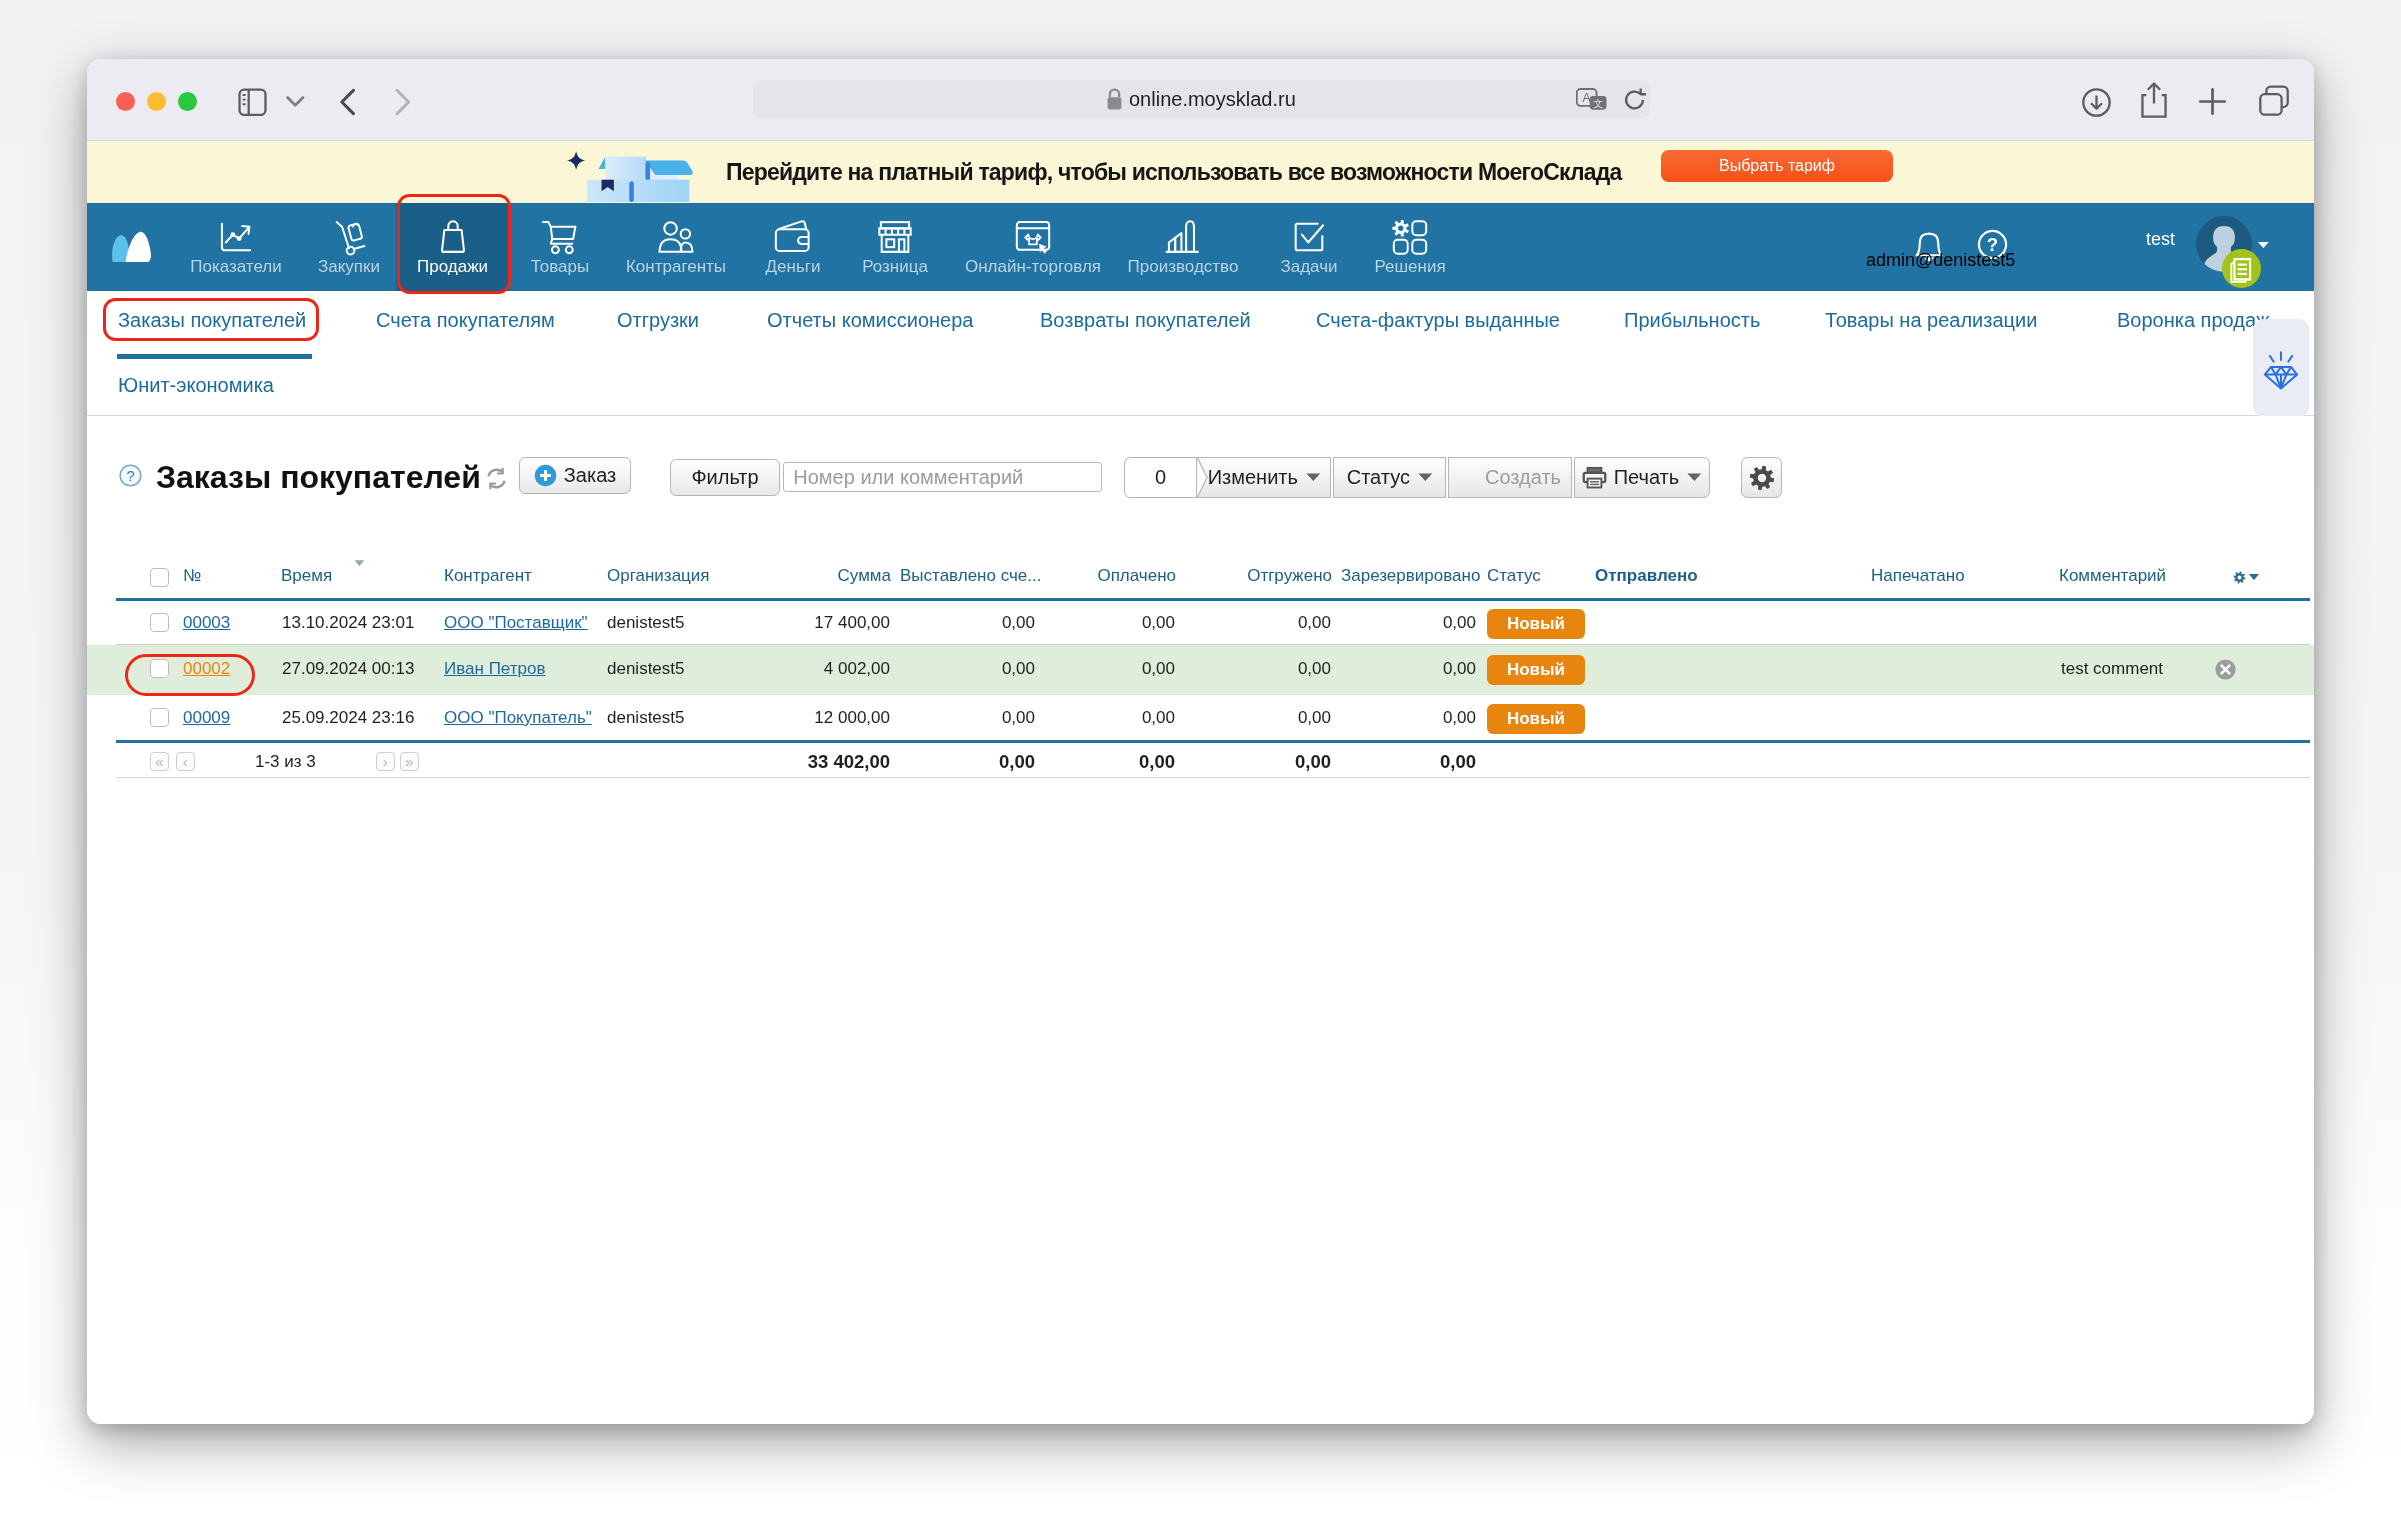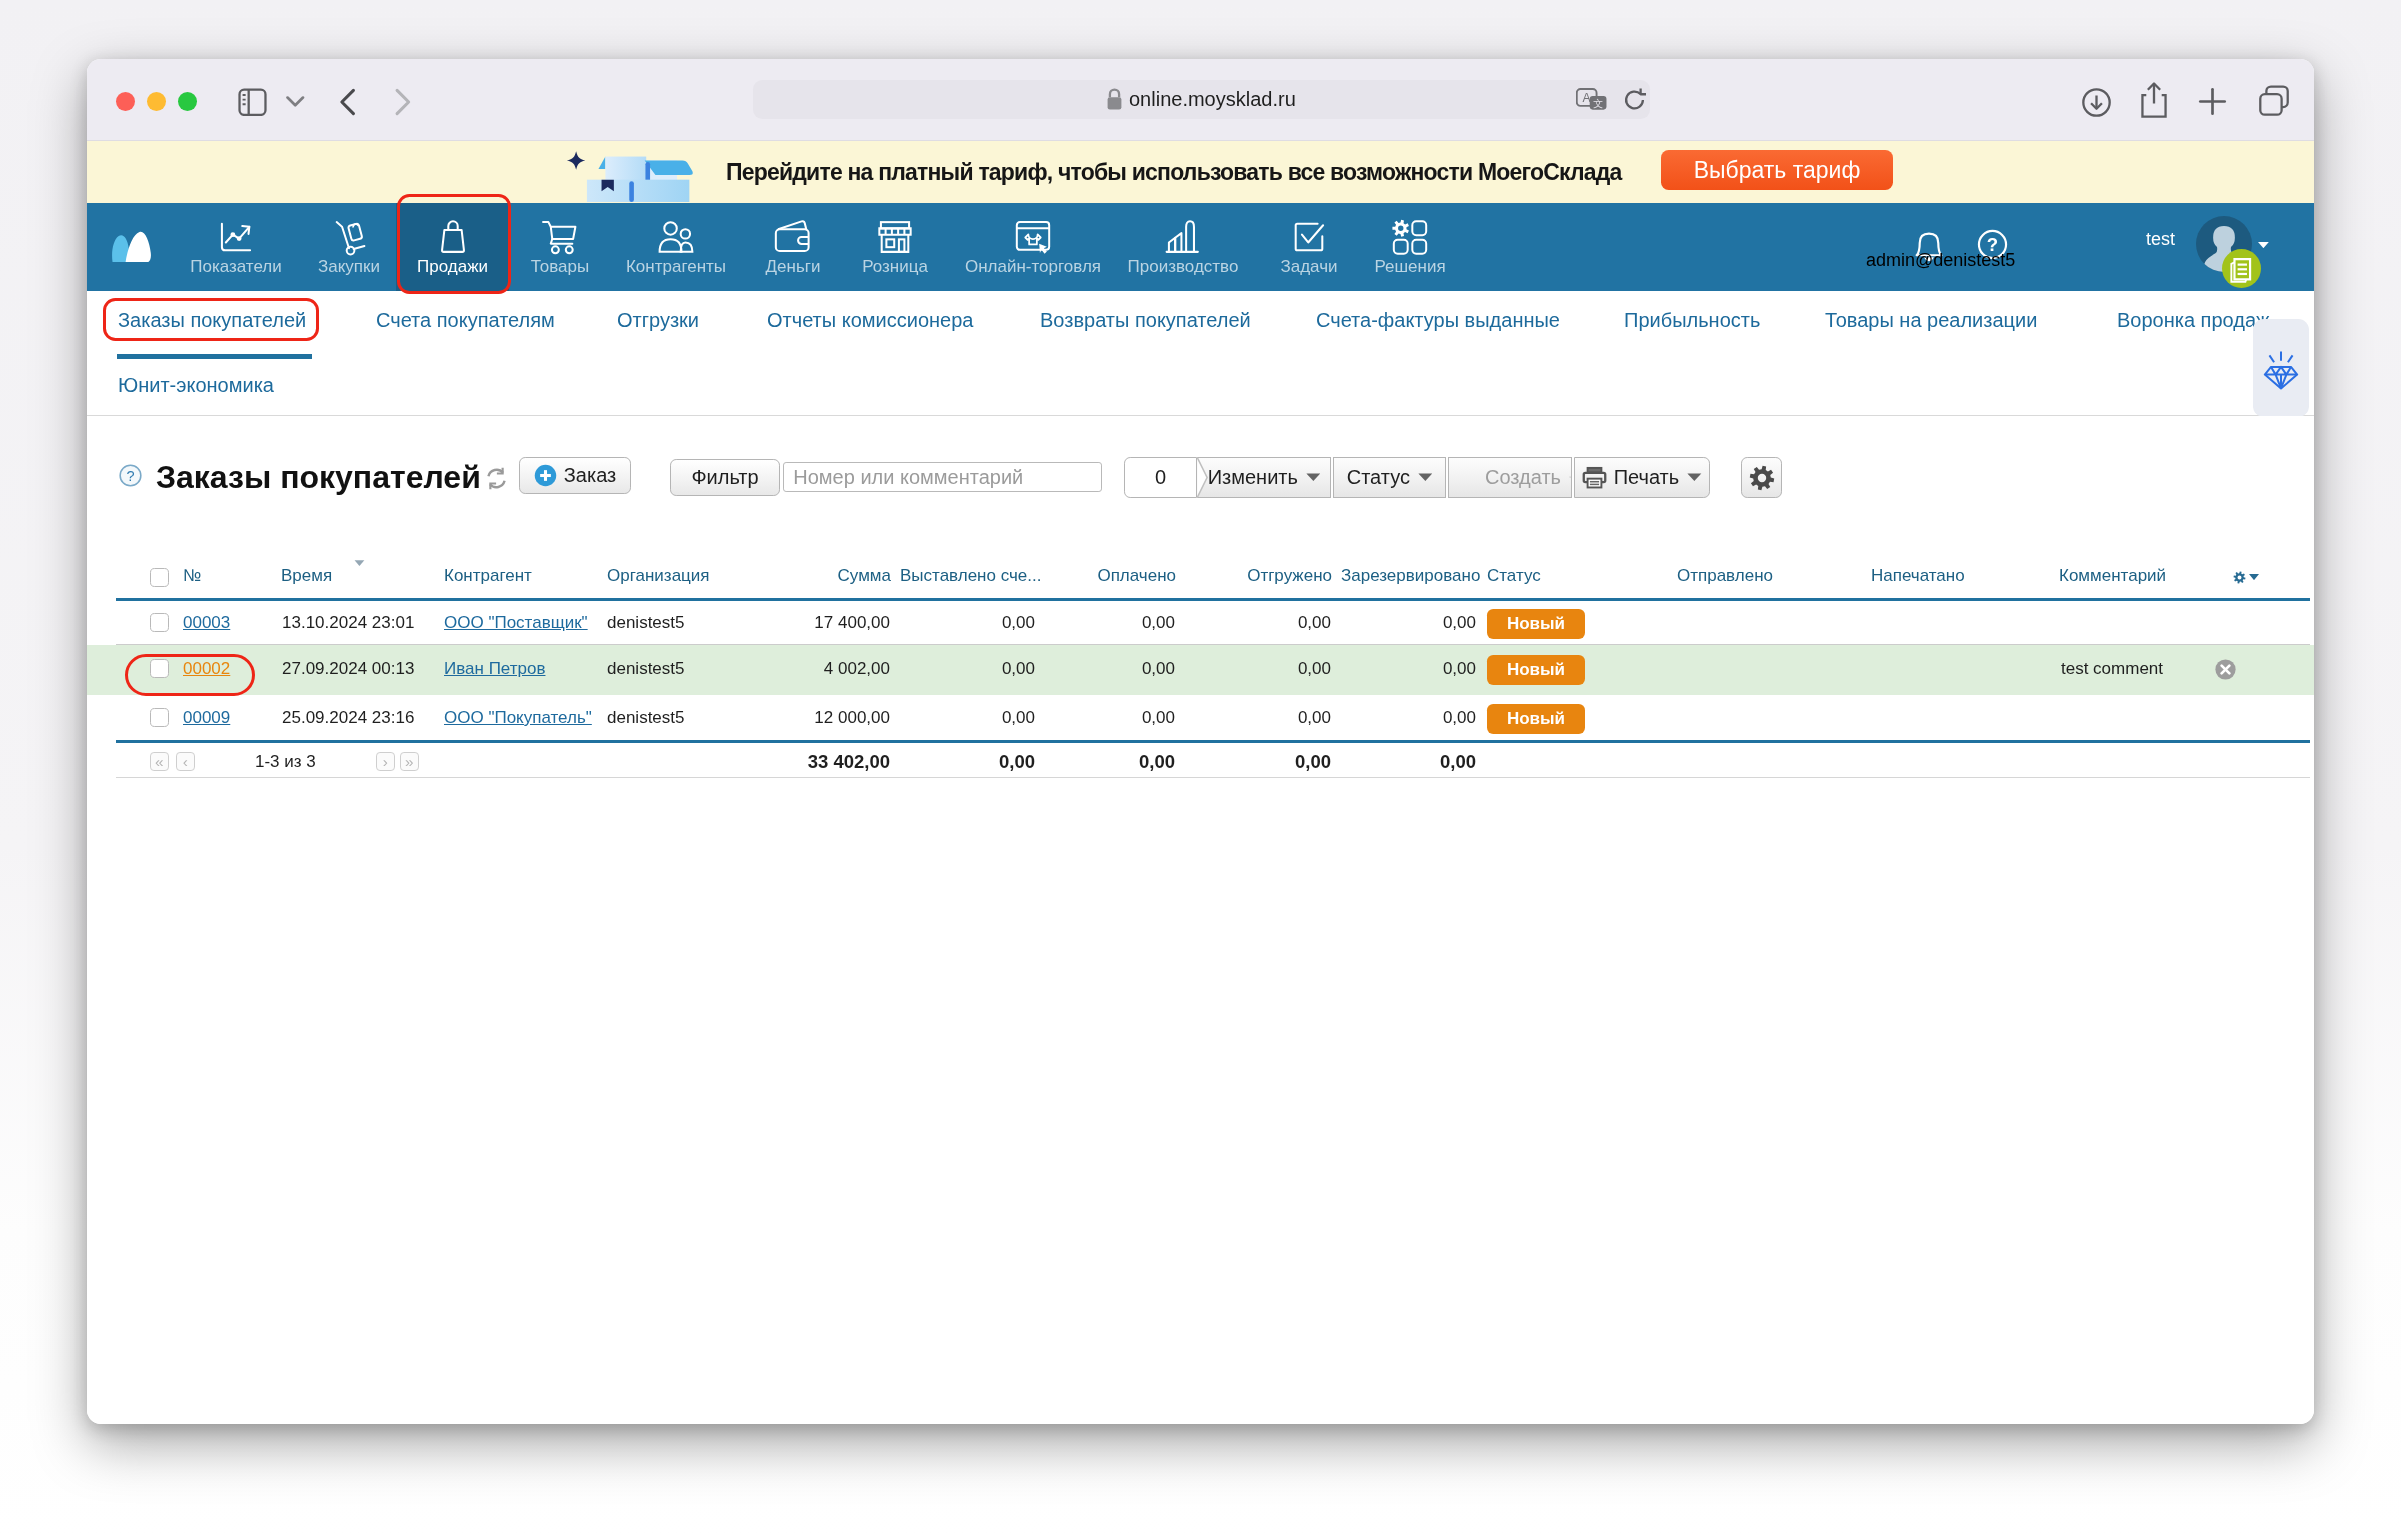--- a/index.html
+++ b/index.html
@@ -108,21 +108,21 @@
     <path d="M 55 15 L 46 31 H 55 Z" fill="#49b0e8"></path>
     <rect x="55" y="15" width="53" height="31" fill="url(#bx1)"></rect>
     <rect x="108" y="20" width="40" height="26" fill="#dcedfc"></rect>
     <path d="M 106 20 H 155 Q 160 20 162 24 L 168 34 Q 170 39 164 39 H 120 Z" fill="#49b0e8"></path>
     <rect x="107" y="22" width="6" height="28" rx="3" fill="#3b82e0"></rect>
     <rect x="31" y="45" width="133" height="29" fill="url(#bx2)"></rect>
     <path d="M 50 45 H 66 V 60 L 58 54.5 L 50 60 Z" fill="#1b2a5e"></path>
     <rect x="86" y="47" width="6" height="27" rx="3" fill="#3b82e0"></rect>
   </svg>
   <div class="abs" style="left:639px;top:82px;height:62px;display:flex;align-items:center;font-size:23px;letter-spacing:-0.8px;font-weight:bold;color:#161616;">Перейдите на платный тариф, чтобы использовать все возможности МоегоСклада</div>
-  <div class="abs" style="left:1574px;top:91px;width:232px;height:40px;border-radius:7.7px;background:linear-gradient(180deg,#fa6a33,#f25118);display:flex;align-items:center;justify-content:center;color:#fff;font-size:23px;">Выбрать тариф</div>
+  <div class="abs" style="left:1574px;top:91px;width:232px;height:32px;border-radius:7.7px;background:linear-gradient(180deg,#fa6a33,#f25118);display:flex;align-items:center;justify-content:center;color:#fff;font-size:16px;">Выбрать тариф</div>
 
   <div class="bluebar">
 
     <svg class="abs" style="left:24px;top:28px;" width="40" height="31" viewBox="0 0 52 40">
       <path d="M 2 40 C 0 27 3 11 10 6.5 C 16 2.5 21.5 10 23 22 C 24 30 22.5 37 19.5 40 Z" fill="#5bc0ea"></path>
       <path d="M 19 40 C 21 26 27.5 4 37 1 C 44 -1.5 50 13 51.7 28 C 52.4 34 51.4 39 48.5 40 Z" fill="#ffffff"></path>
     </svg>
 
     <div class="navitem" style="left:95px;width:108px;">
       <svg width="36" height="36" viewBox="0 0 46 46" fill="none" stroke="#fff" stroke-width="2.6">
@@ -354,21 +354,21 @@
       <path d="M 0.5 0.5 H 14.5 L 7.5 8.5 Z" fill="#95a7b4"></path>
     </svg>
   <div class="hdr" style="left:357px;top:507px;">Контрагент</div>
   <div class="hdr" style="left:520px;top:507px;">Организация</div>
   <div class="hdr num" style="left:695px;top:507px;width:109px;">Сумма</div>
   <div class="hdr" style="left:813px;top:507px;">Выставлено сче...</div>
   <div class="hdr num" style="left:981px;top:507px;width:108px;">Оплачено</div>
   <div class="hdr num" style="left:1129px;top:507px;width:116px;">Отгружено</div>
   <div class="hdr" style="left:1254px;top:507px;">Зарезервировано</div>
   <div class="hdr" style="left:1400px;top:507px;">Статус</div>
-  <div class="hdr" style="left:1590px;top:507px;">Отправлено</div>
+  <div class="hdr" style="left:1508px;top:507px;font-weight:bold;">Отправлено</div>
   <div class="hdr" style="left:1784px;top:507px;">Напечатано</div>
   <div class="hdr" style="left:1972px;top:507px;">Комментарий</div>
   <svg class="abs" style="left:2146px;top:512px;" width="13" height="13" viewBox="0 0 26 26">
     <path d="M 13.6 1.0 L 17.1 1.7 L 16.6 5.3 L 18.7 6.7 L 21.9 4.9 L 23.9 7.9 L 21.0 10.1 L 21.5 12.6 L 25.0 13.6 L 24.3 17.1 L 20.7 16.6 L 19.3 18.7 L 21.1 21.9 L 18.1 23.9 L 15.9 21.0 L 13.4 21.5 L 12.4 25.0 L 8.9 24.3 L 9.4 20.7 L 7.3 19.3 L 4.1 21.1 L 2.1 18.1 L 5.0 15.9 L 4.5 13.4 L 1.0 12.4 L 1.7 8.9 L 5.3 9.4 L 6.7 7.3 L 4.9 4.1 L 7.9 2.1 L 10.1 5.0 L 12.6 4.5 Z M 17.0 13.0 A 4 4 0 1 0 9.0 13.0 A 4 4 0 1 0 17.0 13.0 Z" fill="#276b93" fill-rule="evenodd"></path>
   </svg>
   <svg class="abs" style="left:2162px;top:515px;" width="10" height="6.2" viewBox="0 0 13 8">
     <path d="M 0 0 H 13 L 6.5 8 Z" fill="#276b93"></path>
   </svg>
   <div class="abs" style="left:29px;top:539px;width:2194px;height:3.1px;background:#20719f;"></div>
 

